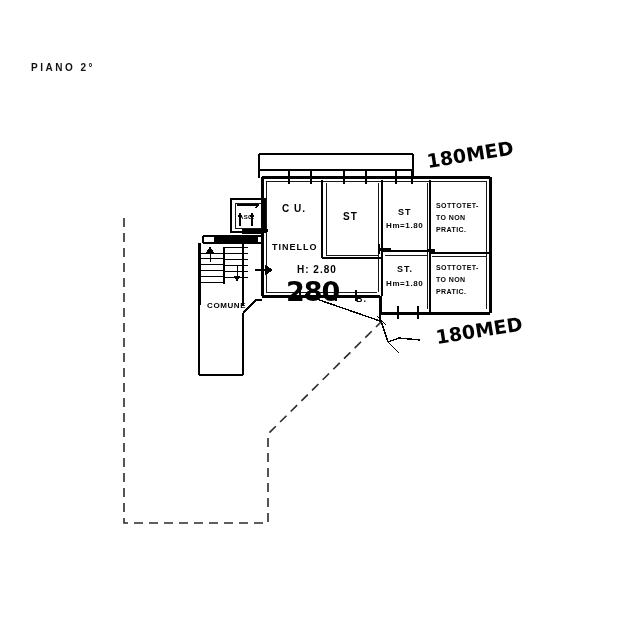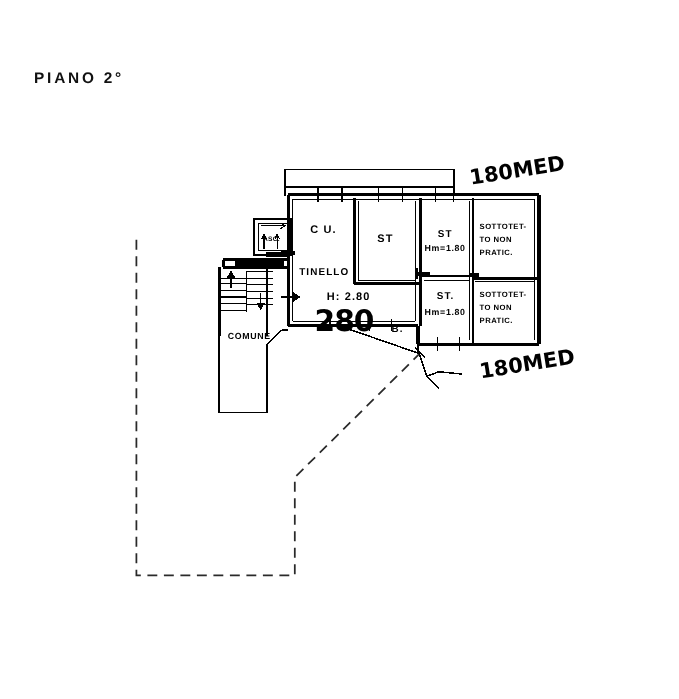--- a/index.html
+++ b/index.html
@@ -21,21 +21,21 @@
     left: 0; top: 0;
     width: 617px;
     height: 635px;
     background: #ffffff;
   }
   #plan-title {
     position: absolute;
     left: 31px;
     top: 62px;
     font-family: "Liberation Sans", sans-serif;
-    font-size: 14px;
+    font-size: 10px;
     font-weight: 700;
     letter-spacing: 2.5px;
     white-space: pre;
     color: #111111;
   }
   svg#plan-svg {
     position: absolute;
     left: 0;
     top: 0;
     width: 617px;

